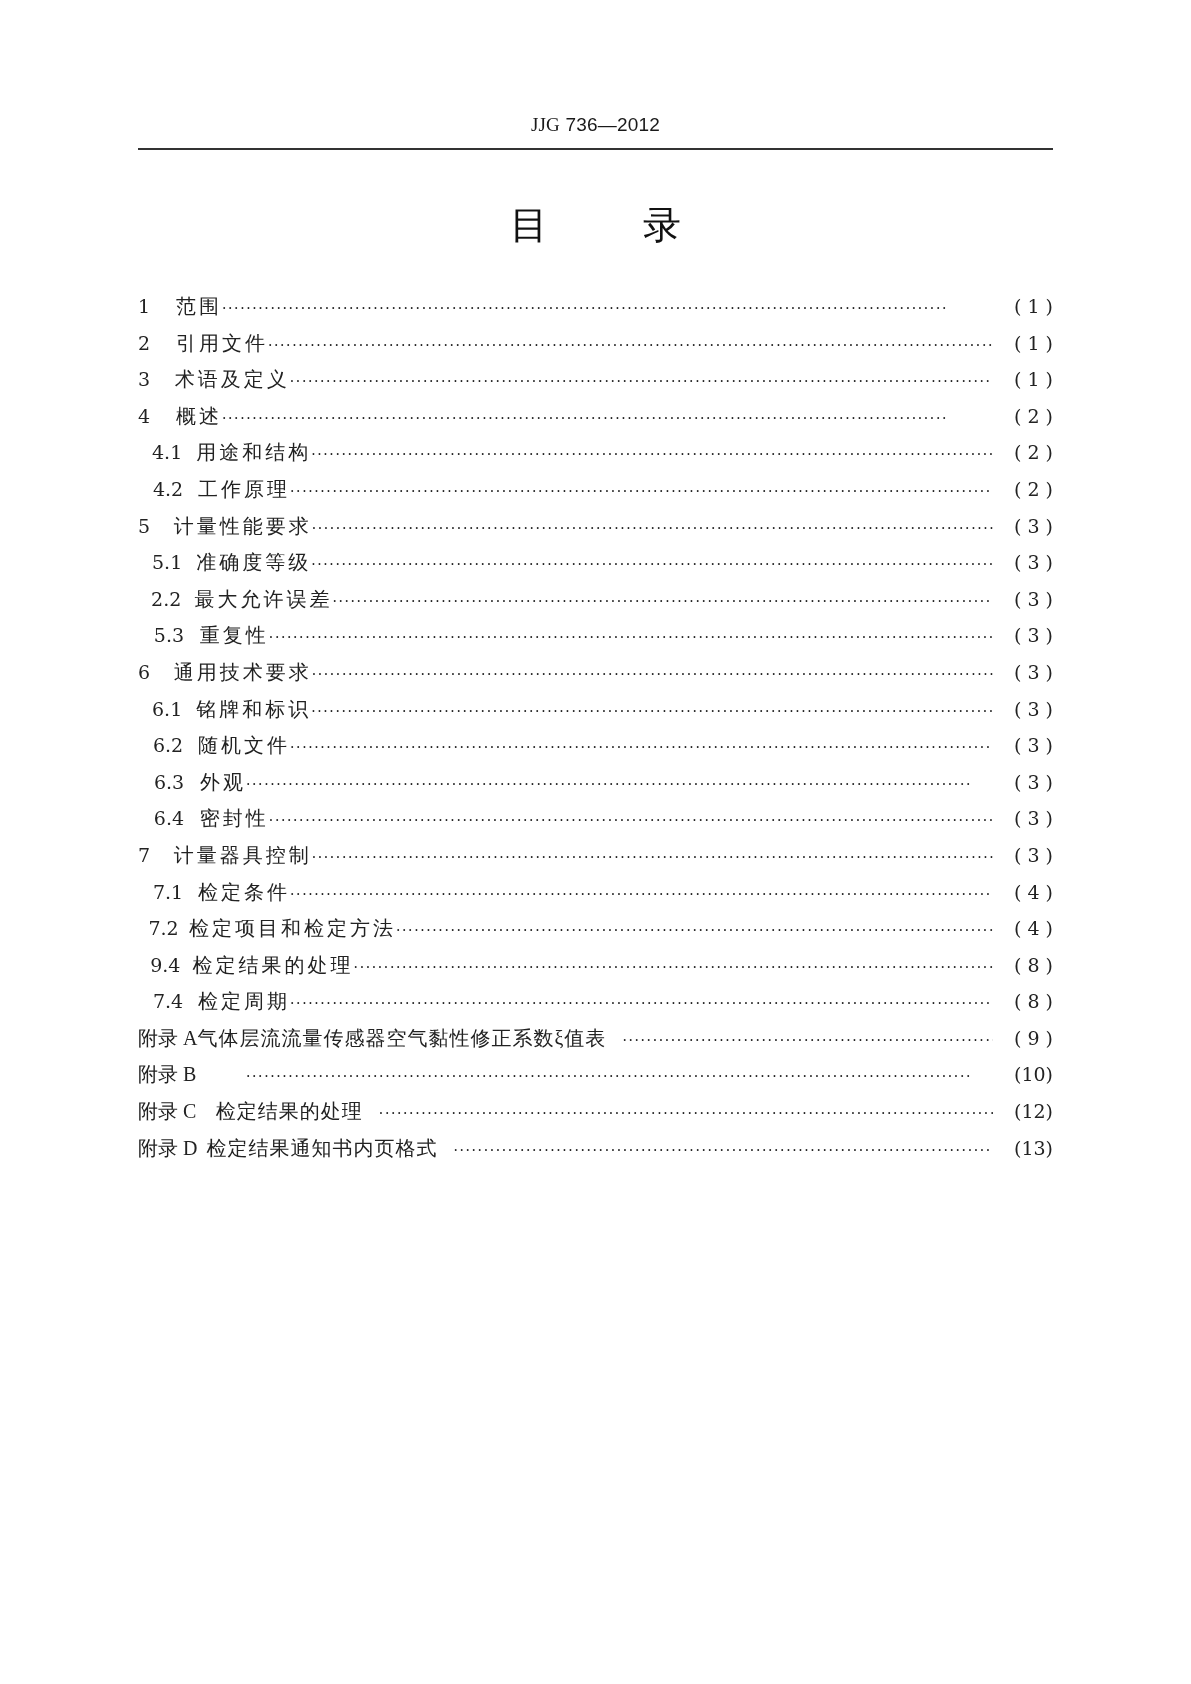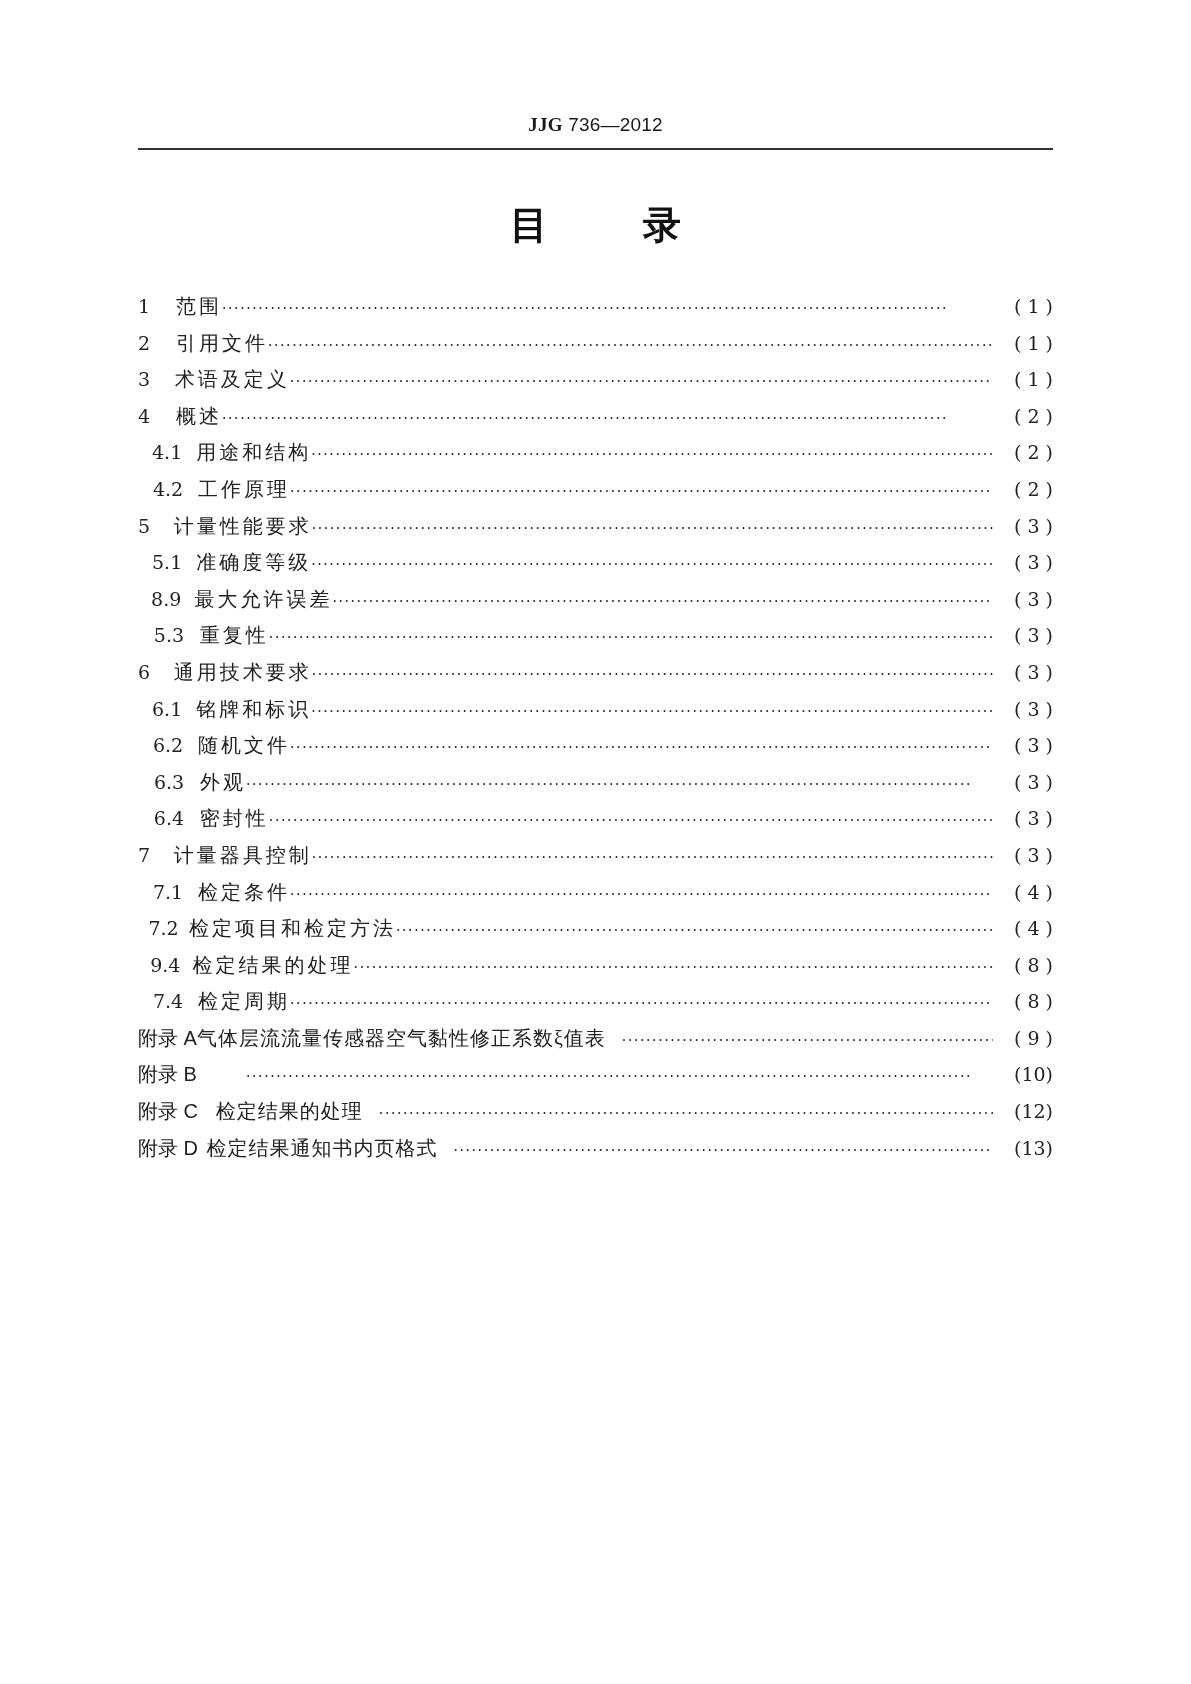--- a/index.html
+++ b/index.html
@@ -21,40 +21,40 @@
       top: 114px;
       width: 1191px;
       text-align: center;
       font-family: "Liberation Sans", sans-serif;
       font-size: 19px;
       letter-spacing: 0.2px;
       color: #1a1a1a;
     }
     .page-header .code {
       font-family: "Liberation Serif", serif;
-      font-weight: bold;
+      font-weight: normal;
       font-size: 19px;
     }
     .header-rule {
       position: absolute;
       left: 138px;
       top: 148px;
       width: 915px;
       height: 0;
       border-top: 2px solid #333333;
     }
     .toc-title {
       position: absolute;
       left: 0;
       top: 200px;
       width: 1191px;
       text-align: center;
       font-family: "DejaVu Sans", sans-serif;
       font-size: 38px;
-      font-weight: bold;
+      font-weight: normal;
       letter-spacing: 0;
       color: #111111;
     }
     .toc-title .sp {
       display: inline-block;
       width: 95px;
     }
     .toc-list {
       position: absolute;
       left: 138px;
@@ -75,21 +75,21 @@
       cursor: pointer;
     }
     .toc-num {
       display: inline-block;
       font-family: "DejaVu Serif", serif;
       font-size: 19px;
       color: #222222;
     }
     .toc-num.lvl1 { width: 38px; }
     .toc-num.lvl2 { width: 62px; text-align: center; }
-    .toc-num.app { width: 92px; font-family: Liberation Sans, sans-serif; font-size: 20px; }
+    .toc-num.app { width: 92px; font-family: Liberation Serif, serif; font-size: 20px; }
     .toc-label {
       letter-spacing: 3px;
       font-family: Liberation Serif, serif;
     }
     .toc-label.app-label { letter-spacing: 1px; text-align: right; }
     .toc-leader {
       flex: 1 1 auto;
       overflow: hidden;
       margin: 0 2px 0 0;
       color: #222222;
@@ -162,21 +162,21 @@
       <span class="toc-leader">························································································································</span>
       <span class="toc-page">( 3 )</span>
     </li>
   <li class="toc-row">
       <span class="toc-num lvl2">5.1</span>
       <span class="toc-label">准确度等级</span>
       <span class="toc-leader">························································································································</span>
       <span class="toc-page">( 3 )</span>
     </li>
   <li class="toc-row">
-      <span class="toc-num lvl2">8.9</span>
+      <span class="toc-num lvl2">2.2</span>
       <span class="toc-label">最大允许误差</span>
       <span class="toc-leader">························································································································</span>
       <span class="toc-page">( 3 )</span>
     </li>
   <li class="toc-row">
       <span class="toc-num lvl2">5.3</span>
       <span class="toc-label">重复性</span>
       <span class="toc-leader">························································································································</span>
       <span class="toc-page">( 3 )</span>
     </li>

